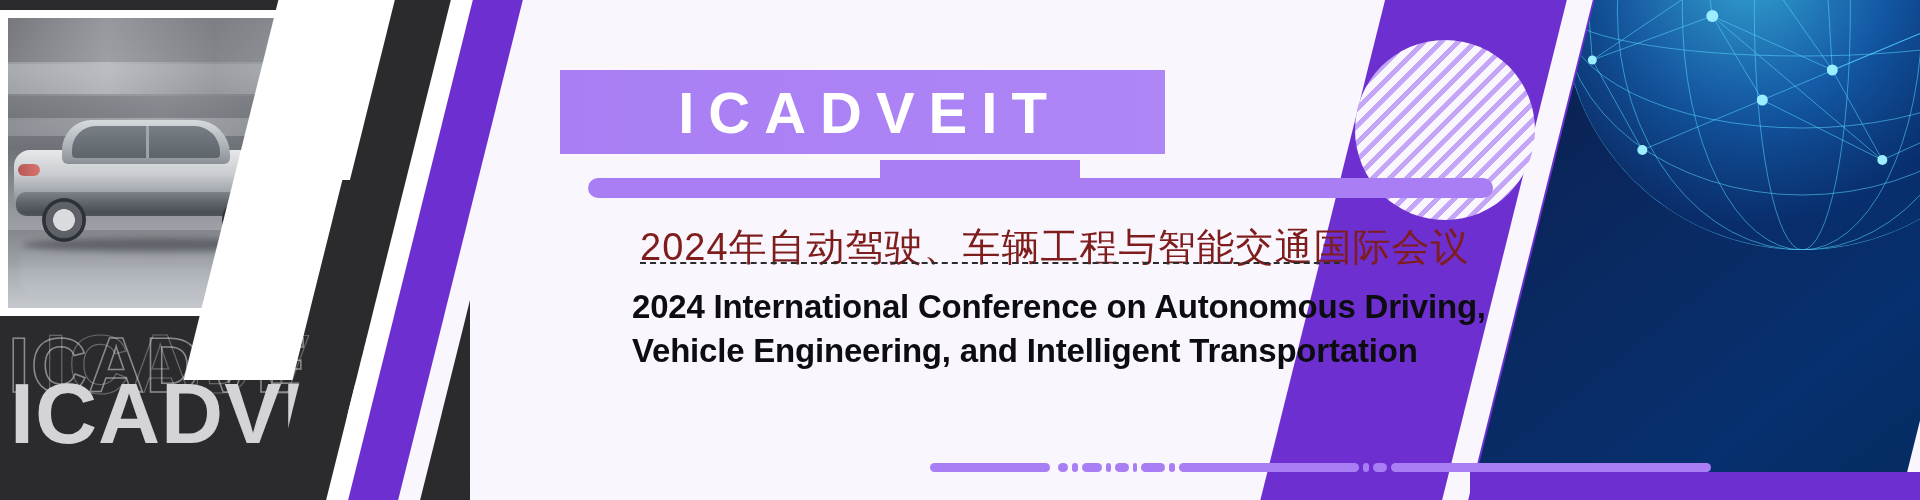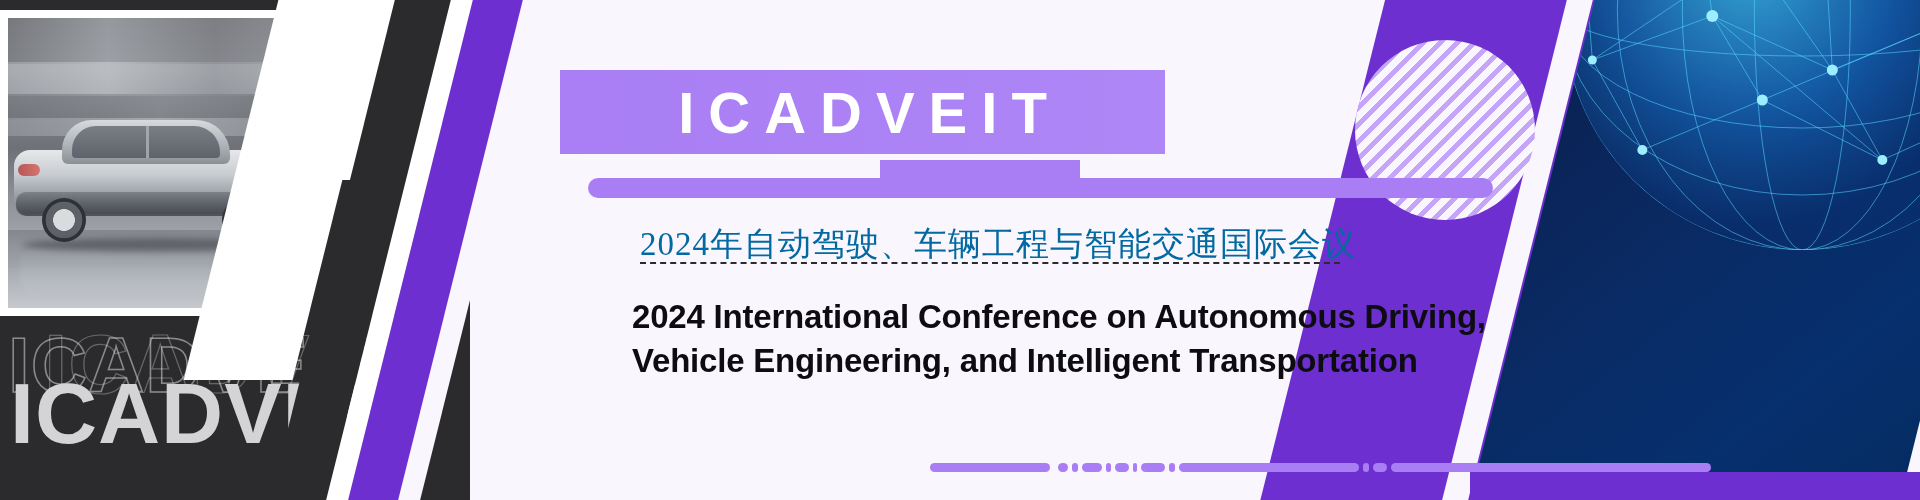--- a/index.html
+++ b/index.html
@@ -141,35 +141,34 @@
   
   .stripe-circle{
     position:absolute;left:1355px;top:40px;width:180px;height:180px;border-radius:50%;
     background:repeating-linear-gradient(135deg,#c4a5f7 0 5px,#f9f6fd 5px 12px);
     overflow:hidden;
   }
 
   
   .cn-title{
     position:absolute;left:640px;top:222px;
-    font-size:33px;color:#0369a1;letter-spacing:1px;white-space:nowrap;
-    font-family:Liberation Serif, serif;font-weight:400;
+    font-size:38px;color:#7f1d1d;letter-spacing:1px;white-space:nowrap;
+    font-family:Liberation Sans, sans-serif;font-weight:400;
   }
   .cn-dash{
     position:absolute;left:640px;top:262px;width:700px;height:0;
     border-top:2px dashed #2b2a2d;
   }
 
   
   .en-title{
     position:absolute;left:632px;top:285px;width:900px;
     font-size:33px;font-weight:700;color:#0d0d11;line-height:1.32;
     font-family:"Liberation Sans","DejaVu Sans",sans-serif;
     letter-spacing:-0.2px;
-    margin-top:10px;
   }
 
   
   .city{
     position:absolute;left:1455px;top:405px;
     font-size:27px;color:#17171c;letter-spacing:1px;white-space:nowrap;
     font-family:"DejaVu Sans","Liberation Sans",sans-serif;
   }
 
   

